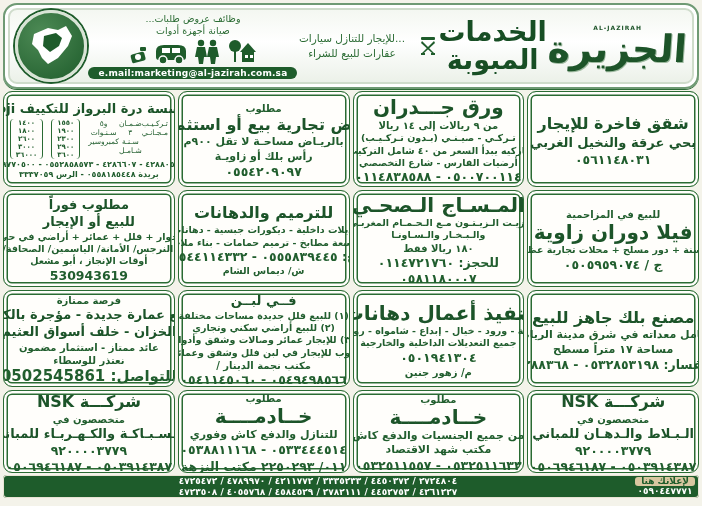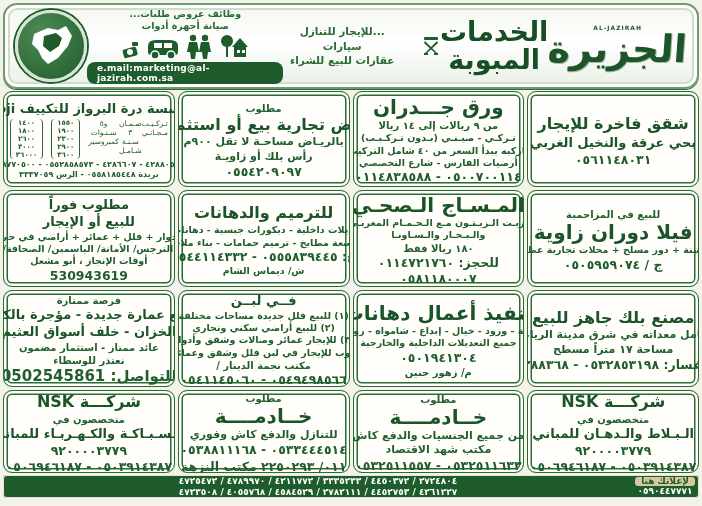--- a/index.html
+++ b/index.html
@@ -17,23 +17,23 @@
     border:2px solid #6f9a74;border-radius:14px;
     box-shadow:inset 0 0 0 3px #ffffff, inset 0 0 0 5px #cfdccb, 0 1px 0 #2c6a36;
     display:flex;align-items:center;justify-content:space-between;
     padding:0 10px;box-sizing:border-box;
   }
   .logo-block{text-align:center;line-height:1;}
   .brand-latin{font-size:6px;letter-spacing:1px;color:#1d5429;font-weight:bold;}
   .brand{font-size:38px;font-weight:bold;color:#1d5429;
     text-shadow:1px 1px 0 #9db99f;transform:skewX(-4deg);line-height:.95;}
   .title-block{text-align:center;line-height:1.05;color:#174e24;font-weight:bold;font-size:27px;}
-  .tag-block{text-align:center;color:#2a6b33;font-weight:bold;font-size:10.5px;line-height:1.4;display:flex;align-items:center;gap:21px;}
+  .tag-block{text-align:center;color:#2a6b33;font-weight:normal;font-size:10.5px;line-height:1.4;display:flex;align-items:center;gap:14px;}
   .icons-block{display:flex;flex-direction:column;align-items:center;gap:2px;}
-  .slogans{font-size:9.5px;font-weight:bold;color:#2a6b33;text-align:center;line-height:1.3;}
+  .slogans{font-size:9.5px;font-weight:normal;color:#2a6b33;text-align:center;line-height:1.3;}
   .icon-row{display:flex;align-items:flex-end;gap:6px;}
   .email-pill{
     background:#1e5c2b;color:#ffffff;font-size:9px;font-weight:bold;
     border-radius:8px;padding:1px 10px;direction:ltr;letter-spacing:.2px;
   }
   .map-circle{
     width:66px;height:66px;border-radius:50%;
     background:radial-gradient(circle at 35% 30%,#4d8a55,#1e5c2b);
     border:3px solid #d9e4d6;box-shadow:0 0 0 2px #1e5c2b;
     display:flex;align-items:center;justify-content:center;flex:0 0 auto;

